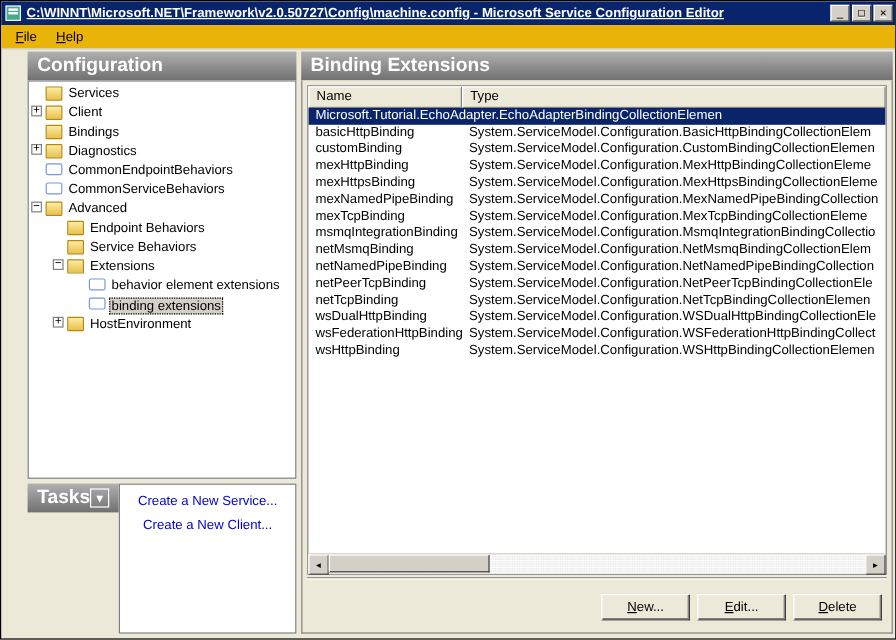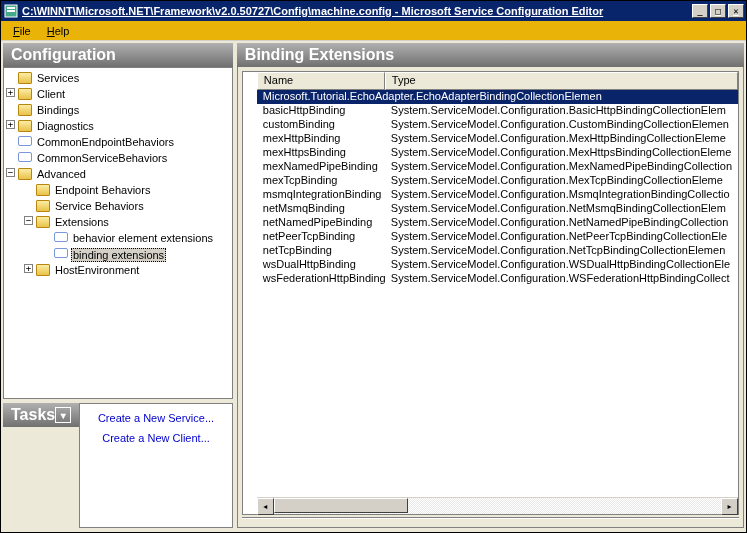--- a/index.html
+++ b/index.html
@@ -54,20 +54,21 @@
 .menu-item {
   padding: 2px 6px;
   cursor: pointer;
 }
 .menu-item .u { text-decoration: underline; }
 .content {
   display: flex;
   height: calc(100% - 42px);
   padding: 2px;
   gap: 4px;
+  margin-left: 20px;
 }
 .left-col {
   width: 287px;
   display: flex;
   flex-direction: column;
   gap: 4px;
 }
 .right-col {
   flex: 1;
   display: flex;
@@ -141,21 +142,20 @@
   cursor: pointer;
   display: block;
 }
 .listview {
   flex: 1;
   border: 1px solid #808080;
   background: #fff;
   display: flex;
   flex-direction: column;
   min-height: 0;
-  padding-left: 14px;
 }
 .list-header {
   display: flex;
   background: #ece9d8;
   height: 18px;
 }
 .list-header-cell {
   border: 1px solid #fff;
   border-right-color: #808080;
   border-bottom-color: #808080;
@@ -418,25 +418,34 @@
               <div class="list-cell col-type">System.ServiceModel.Configuration.NetTcpBindingCollectionElemen</div>
             </div>
             <div class="list-row">
               <div class="list-cell col-name">wsDualHttpBinding</div>
               <div class="list-cell col-type">System.ServiceModel.Configuration.WSDualHttpBindingCollectionEle</div>
             </div>
             <div class="list-row">
               <div class="list-cell col-name">wsFederationHttpBinding</div>
               <div class="list-cell col-type">System.ServiceModel.Configuration.WSFederationHttpBindingCollect</div>
             </div>
+            <div class="list-row">
+              <div class="list-cell col-name">wsHttpBinding</div>
+              <div class="list-cell col-type">System.ServiceModel.Configuration.WSHttpBindingCollectionElemen</div>
+            </div>
           </div>
         <div class="scrollbar-h">
           <div class="sb-btn">◂</div>
           <div class="sb-track">
               <div class="sb-thumb"></div>
             </div>
           <div class="sb-btn">▸</div>
         </div>
       </div>
       <div class="separator-h"></div>
+      <div class="button-row">
+        <button class="btn"><span class="u">N</span><span>ew...</span></button>
+        <button class="btn"><span class="u">E</span><span>dit...</span></button>
+        <button class="btn"><span class="u">D</span><span>elete</span></button>
+      </div>
     </div>
   </div>
 </div>
 
 </body></html>

